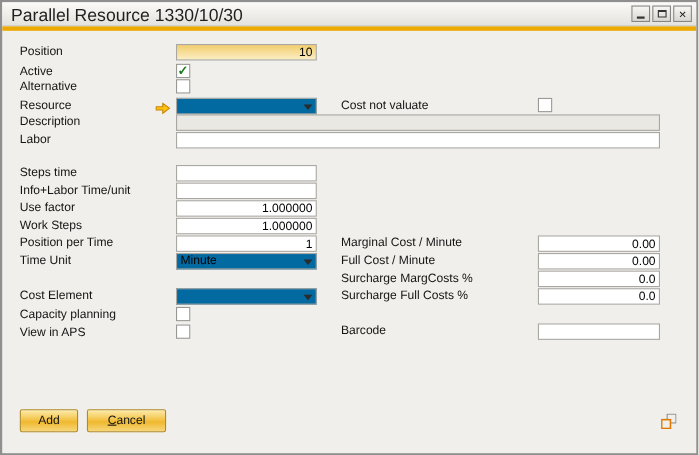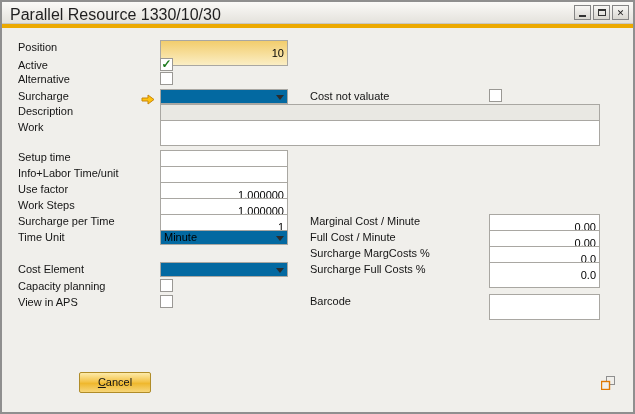--- a/index.html
+++ b/index.html
@@ -6,21 +6,21 @@
   html,body { background:#ffffff; font-family:"Liberation Sans", sans-serif; }
   .window { position:relative; width:635px; height:414px; border:2px solid #8f8f8f; background:#f0efeb; overflow:hidden; }
   .titlebar { position:absolute; left:0; top:0; right:0; height:22px; background:linear-gradient(#fbfaf8,#e4e2dc); border-bottom:1px solid #c9c7c1; }
   .title { position:absolute; left:8px; top:4px; font-size:16px; color:#1f1f1f; white-space:nowrap; }
   .winbtns { position:absolute; right:4px; top:3px; display:flex; gap:2px; }
   .winbtn { width:17px; height:15px; background:linear-gradient(#f7f6f4,#d9d7d1); border:1px solid #858585; display:flex; align-items:center; justify-content:center; font-size:9px; color:#222; cursor:default; }
   .minbar { width:7px; height:2px; background:#333; margin-top:7px; }
   .maxbox { width:8px; height:7px; border:1px solid #333; border-top-width:2px; }
   .goldbar { position:absolute; left:0; top:22px; right:0; height:4px; background:#ECA900; }
   .label { position:absolute; font-size:11px; color:#141414; line-height:15px; white-space:nowrap; }
-  .field { position:absolute; height:26px; border:1px solid #a9a7a2; background:#ffffff; font-family:"Liberation Sans",sans-serif; font-size:11px; padding:0 3px; color:#000; }
+  .field { position:absolute; height:15px; border:1px solid #a9a7a2; background:#ffffff; font-family:"Liberation Sans",sans-serif; font-size:11px; padding:0 3px; color:#000; }
   .num { text-align:right; }
   .highlight { background:linear-gradient(#f2cd6d,#fbeec4); }
   .disabled { background:#e9e8e3; }
   .ddl { position:absolute; height:15px; border:1px solid #a9a7a2; background:#0369a1; font-size:11px; line-height:13px; padding:0 14px 0 3px; overflow:hidden; }
   .ddl .arrow { position:absolute; right:3px; top:5px; width:0; height:0; border-left:4px solid transparent; border-right:4px solid transparent; border-top:5px solid #2b2b2b; }
   .chk { position:absolute; width:13px; height:13px; border:1px solid #9a9894; background:#fff; font-size:12px; line-height:11px; text-align:center; color:#1c7a1c; cursor:default; }
   .chk.checked::after { content:"✓"; font-weight:bold; }
   .linkarrow { position:absolute; width:14px; height:11px; cursor:default; }
   .btn { position:absolute; height:21px; border:1px solid #b08c28; border-radius:2px;
          background:linear-gradient(#fdeaa9,#f4c44a 45%,#efb82e 55%,#f7d679);
@@ -47,28 +47,28 @@
       <span class="winbtn">
           <span>✕</span>
         </span>
     </span>
   </div>
   <div class="goldbar"></div>
 
   <span class="label" style="left:16px;top:38px">Position</span>
   <span class="label" style="left:16px;top:56px">Active</span>
   <span class="label" style="left:16px;top:70px">Alternative</span>
-  <span class="label" style="left:16px;top:87px">Surcharge</span>
+  <span class="label" style="left:16px;top:87px">Resource</span>
   <span class="label" style="left:16px;top:102px">Description</span>
-  <span class="label" style="left:16px;top:118px">Work</span>
-  <span class="label" style="left:16px;top:148px">Setup time</span>
+  <span class="label" style="left:16px;top:118px">Labor</span>
+  <span class="label" style="left:16px;top:148px">Steps time</span>
   <span class="label" style="left:16px;top:164px">Info+Labor Time/unit</span>
   <span class="label" style="left:16px;top:180px">Use factor</span>
   <span class="label" style="left:16px;top:196px">Work Steps</span>
-  <span class="label" style="left:16px;top:212px">Surcharge per Time</span>
+  <span class="label" style="left:16px;top:212px">Position per Time</span>
   <span class="label" style="left:16px;top:228px">Time Unit</span>
   <span class="label" style="left:16px;top:260px">Cost Element</span>
   <span class="label" style="left:16px;top:277px">Capacity planning</span>
   <span class="label" style="left:16px;top:293px">View in APS</span>
 
   <span class="label" style="left:308px;top:87px">Cost not valuate</span>
   <span class="label" style="left:308px;top:212px">Marginal Cost / Minute</span>
   <span class="label" style="left:308px;top:228px">Full Cost / Minute</span>
   <span class="label" style="left:308px;top:244px">Surcharge MargCosts %</span>
   <span class="label" style="left:308px;top:260px">Surcharge Full Costs %</span>
@@ -111,20 +111,23 @@
     <span></span>
     <span class="arrow"></span>
   </div>
 
   <input class="field num" style="left: 487px; top: 212px; width: 111px;" type="text" value="0.00">
   <input class="field num" style="left: 487px; top: 228px; width: 111px;" type="text" value="0.00">
   <input class="field num" style="left: 487px; top: 244px; width: 111px;" type="text" value="0.0">
   <input class="field num" style="left: 487px; top: 260px; width: 111px;" type="text" value="0.0">
   <input class="field" style="left: 487px; top: 292px; width: 111px;" type="text" value="">
 
+  <button class="btn" style="left:16px;top:370px;width:53px">
+    <span>Add</span>
+  </button>
   <button class="btn cancel" style="left:77px;top:370px;width:72px">
     <span>Cancel</span>
   </button>
 
   <span class="cornericon">
     <svg width="14" height="14" viewBox="0 0 14 14">
       <rect x="5.5" y="0.5" width="8" height="8" fill="#f0efeb" stroke="#8f8f8f"></rect>
       <rect x="0.5" y="5.5" width="8" height="8" fill="#f0efeb" stroke="#E07800" stroke-width="1.4"></rect>
     </svg>
   </span>

